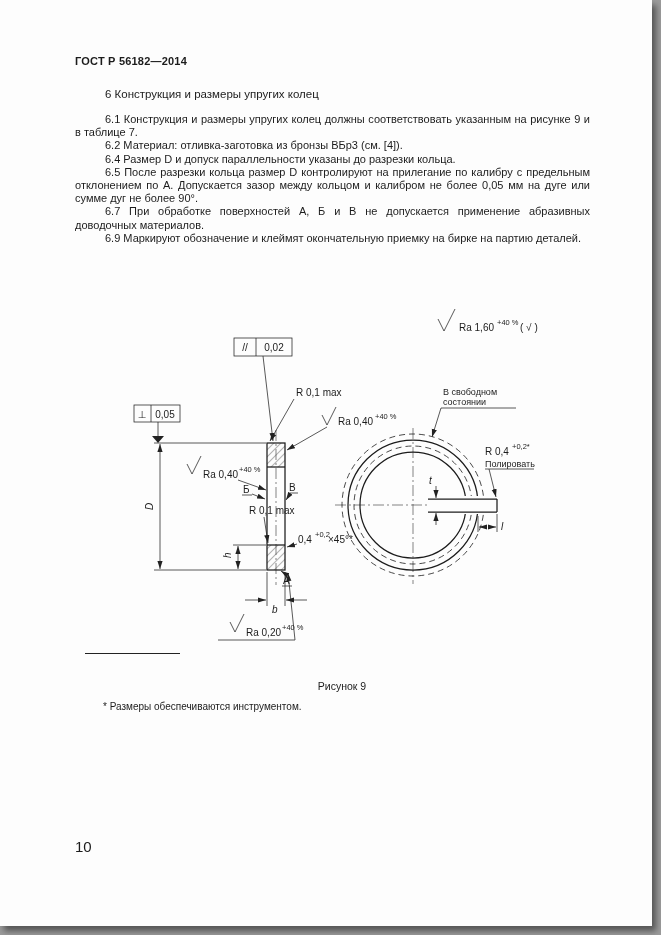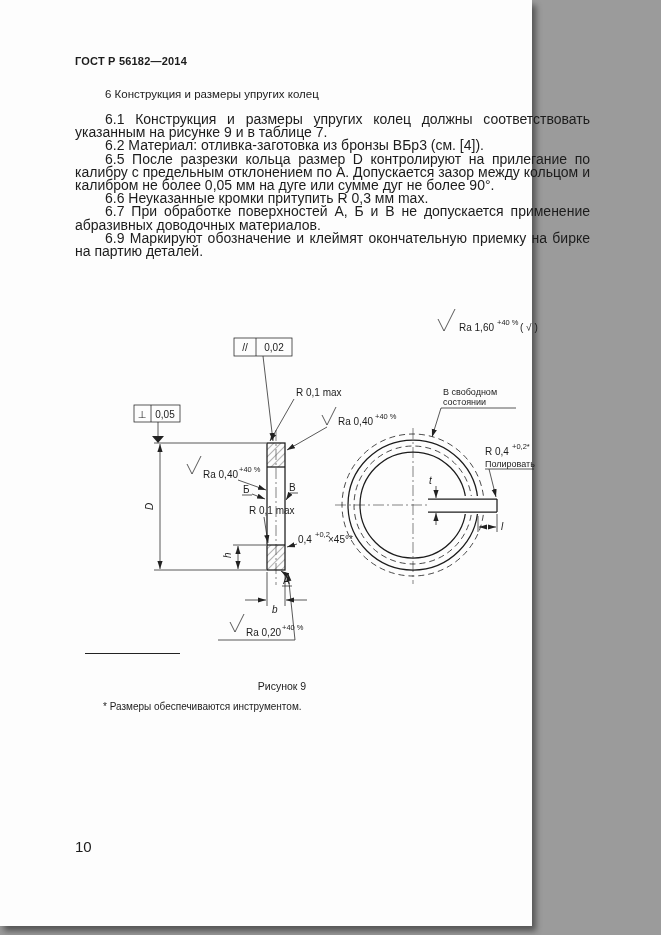--- a/index.html
+++ b/index.html
@@ -2,28 +2,28 @@
 <html><head>
 <meta charset="utf-8">
 <style>
   html,body{margin:0;padding:0;}
   body{
     width:661px;height:935px;overflow:hidden;
     background:#9b9b9b;
     font-family:"Liberation Sans", sans-serif;
   }
   .page{
-    position:relative;width:532px;height:926px;background:#fdfdfd;
+    position:relative;width:652px;height:926px;background:#fdfdfd;
     box-shadow:4px 5px 6px rgba(0,0,0,.45);
     color:#1c1c1c;
   }
   .doc-header{position:absolute;left:75px;top:55px;font-size:11px;font-weight:bold;letter-spacing:.2px;}
   .content{position:absolute;left:75px;top:88px;width:515px;}
   .content h2{font-size:11.5px;font-weight:normal;margin:0 0 13px 0;text-indent:30px;}
-  .content p{font-size:14px;line-height:13.2px;margin:0;text-indent:30px;text-align:justify;}
+  .content p{font-size:11px;line-height:13.2px;margin:0;text-indent:30px;text-align:justify;}
   .fig{position:absolute;left:92px;top:306px;}
   .fig text{font-size:10px;fill:#1c1c1c;font-family:"Liberation Sans", sans-serif;}
   .fig text.sup{font-size:7.5px;}
   .fig text.it{font-style:italic;}
   .fig text.small{font-size:9px;}
   .ln{stroke:#222;stroke-width:.75;fill:none;}
   .thick{stroke:#1c1c1c;stroke-width:1.25;fill:none;}
   .arr{marker-end:url(#arrow);}
   .cl{stroke:#333;stroke-width:.6;stroke-dasharray:11 3 2 3;fill:none;}
   .dash{stroke:#1c1c1c;stroke-width:.8;stroke-dasharray:6 4;fill:none;}
@@ -36,22 +36,22 @@
 <body>
 
 <div class="page">
 
   <div class="doc-header">ГОСТ Р 56182—2014</div>
 
   <div class="content">
     <h2>6 Конструкция и размеры упругих колец</h2>
     <p>6.1 Конструкция и размеры упругих колец должны соответствовать указанным на рисунке 9 и в таблице 7.</p>
     <p>6.2 Материал: отливка-заготовка из бронзы ВБр3 (см. [4]).</p>
+    <p>6.4 Размер D и допуск параллельности указаны до разрезки кольца.</p>
     <p>6.5 После разрезки кольца размер D контролируют на прилегание по калибру с предельным отклонением по А. Допускается зазор между кольцом и калибром не более 0,05 мм на дуге или сумме дуг не более 90°.</p>
-    <p>6.6 Неуказанные кромки притупить R 0,3 мм max.</p>
     <p>6.7 При обработке поверхностей А, Б и В не допускается применение абразивных доводочных материалов.</p>
     <p>6.9 Маркируют обозначение и клеймят окончательную приемку на бирке на партию деталей.</p>
   </div>
 
   <svg class="fig" width="482" height="346" viewBox="0 0 482 346">
     <defs>
       <marker id="arrow" viewBox="0 0 8 6" refX="8" refY="3" markerWidth="8" markerHeight="6" orient="auto" markerUnits="userSpaceOnUse">
         <path d="M8,3 L0,0.4 L0,5.6 Z" fill="#222"></path>
       </marker>
       <pattern id="hatch" width="5" height="5" patternUnits="userSpaceOnUse" patternTransform="rotate(45)">

